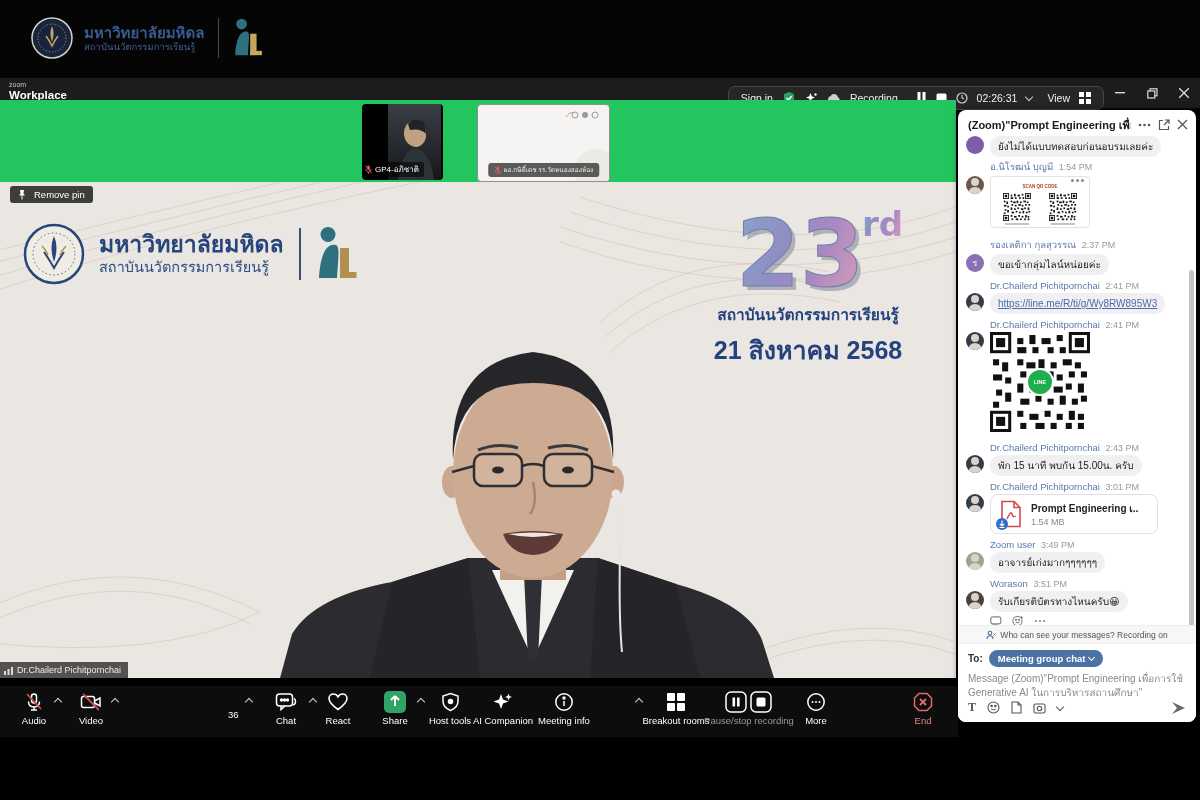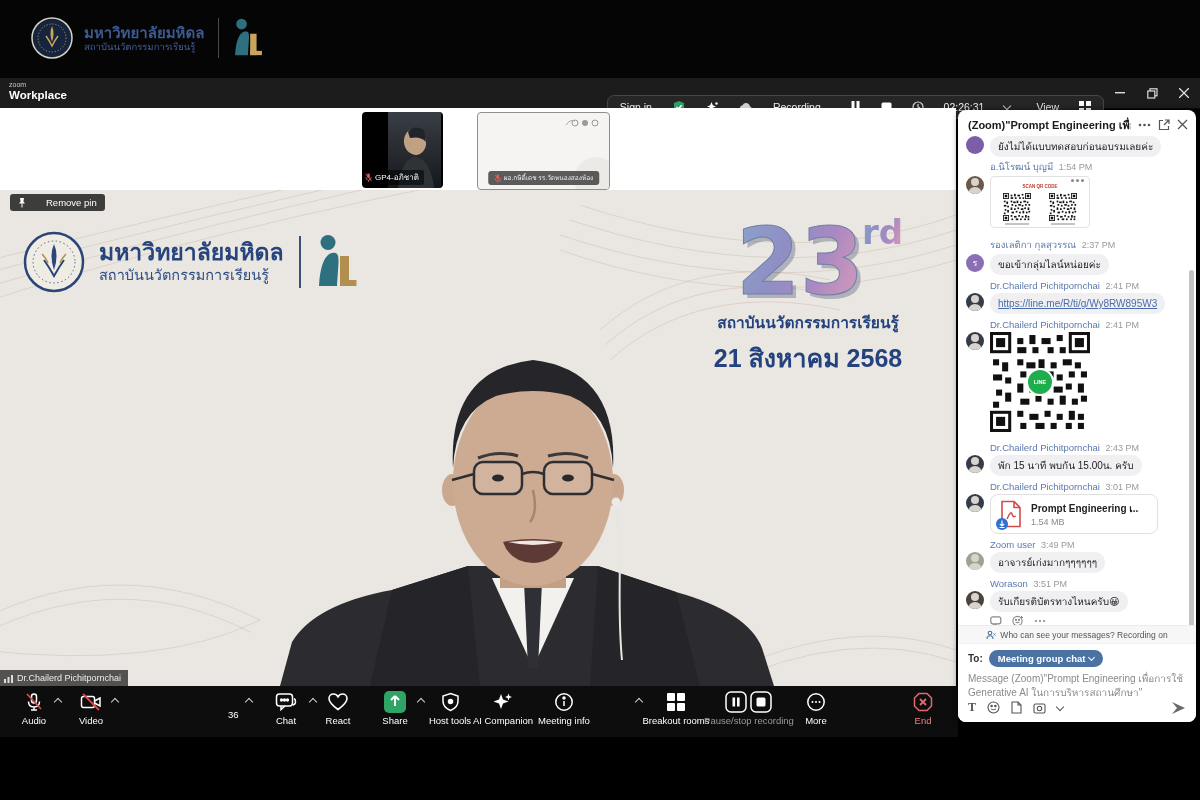--- a/index.html
+++ b/index.html
@@ -11,38 +11,38 @@
   #banner .inner{position:absolute;left:30px;top:16px;display:flex;align-items:center;gap:10px;}
   #banner .uni{font-size:15px;font-weight:bold;color:#3b5a92;line-height:17px;}
   #banner .inst{font-size:9.5px;color:#44619a;line-height:12px;}
   #banner .divider{width:1px;height:40px;background:#4a4a4a;margin:0 4px;}
 
   
   #titlebar{position:absolute;left:0;top:78px;width:1200px;height:30px;background:#1c1c1c;border-bottom:1px solid #0a0a0a;}
   #titlebar .brand{position:absolute;left:9px;top:3px;}
   #titlebar .brand .z{font-size:7px;color:#c9c9c9;line-height:8px;}
   #titlebar .brand .w{font-size:11.5px;color:#fff;font-weight:bold;line-height:13px;}
-  #tb-pill{position:absolute;right:96px;top:17px;height:22px;display:flex;align-items:center;gap:20px;
+  #tb-pill{position:absolute;right:96px;top:8px;height:22px;display:flex;align-items:center;gap:9px;
            border:1px solid #464646;background:#262626;border-radius:7px;padding:0 12px;color:#eee;font-size:10.5px;}
   .winbtns{position:absolute;right:0;top:0;height:30px;display:flex;}
   .winbtn{width:32px;height:30px;display:flex;align-items:center;justify-content:center;color:#ddd;font-size:11px;}
   .chev{display:inline-block;width:5px;height:5px;border-right:1.4px solid #cfcfcf;border-bottom:1.4px solid #cfcfcf;transform:rotate(45deg);margin-bottom:2px;}
   .chev.up{transform:rotate(-135deg);margin-bottom:-1px;}
 
   
-  #stage{position:absolute;left:0;top:108px;width:956px;height:479px;background:#ffffff;}
+  #stage{position:absolute;left:0;top:100px;width:956px;height:479px;background:#22c55e;}
   #thumb1{position:absolute;left:362px;top:4px;width:81px;height:76px;background:#000;border-radius:4px;overflow:hidden;}
   #thumb1 .vid{position:absolute;left:26px;top:0;width:53px;height:76px;background:linear-gradient(180deg,#3a3f46,#15171a);}
   #thumb2{position:absolute;left:477px;top:4px;width:131px;height:76px;background:#f5f4f2;border:1px solid #8f8f8f;border-radius:4px;overflow:hidden;}
   .thumb-label{position:absolute;left:0;bottom:3px;display:flex;align-items:center;gap:3px;background:rgba(0,0,0,.55);
                color:#fff;font-size:8px;padding:1px 5px 1px 3px;border-radius:2px;max-width:95%;white-space:nowrap;overflow:hidden;}
   .thumb-pill{position:absolute;left:50%;transform:translateX(-50%);bottom:4px;display:flex;align-items:center;gap:3px;
               background:rgba(70,70,70,.88);color:#f0f0f0;font-size:6.5px;padding:2px 6px;border-radius:3px;white-space:nowrap;}
   #mainvideo{position:absolute;left:0;top:82px;width:956px;height:496px;background:#eae7e2;overflow:hidden;}
-  #removepin{position:absolute;left:10px;top:4px;display:flex;align-items:center;gap:20px;background:rgba(42,42,42,.9);
+  #removepin{position:absolute;left:10px;top:4px;display:flex;align-items:center;gap:8px;background:rgba(42,42,42,.9);
              color:#fff;font-size:9.5px;padding:3px 8px;border-radius:3px;}
   #speakerlabel{position:absolute;left:0;bottom:0;display:flex;align-items:center;gap:4px;background:rgba(25,25,25,.72);
                 color:#ececec;font-size:9px;padding:3px 7px 3px 4px;}
   #slide-logo{position:absolute;left:22px;top:40px;display:flex;align-items:center;gap:13px;}
   #slide-logo .uni{font-size:23px;font-weight:bold;color:#27447c;line-height:27px;}
   #slide-logo .inst{font-size:14.5px;color:#2e4d85;line-height:19px;}
   #slide-logo .divider{width:2px;height:52px;background:#3c4f78;margin:0 2px;}
   #anniv{position:absolute;right:14px;top:16px;width:268px;text-align:center;}
   #anniv .script{font-family:"DejaVu Serif","Liberation Serif",serif;font-style:italic;font-weight:bold;
                  font-size:33px;color:#2e3f66;line-height:36px;letter-spacing:1px;margin-top:-6px;}

